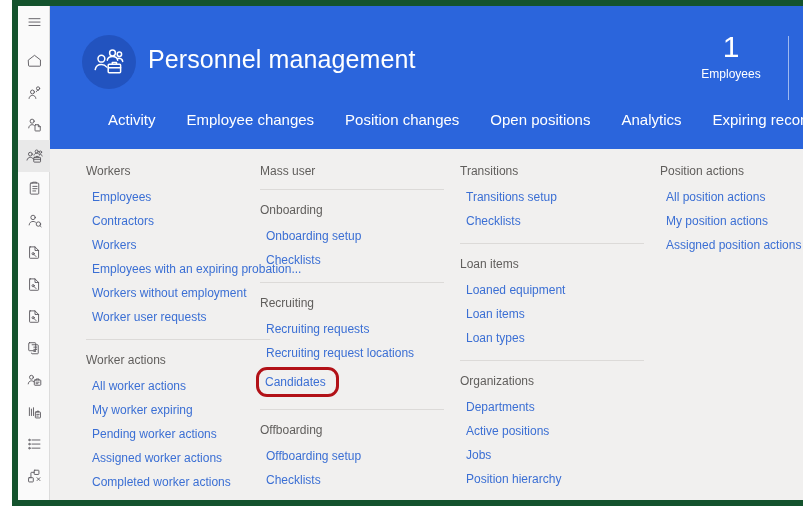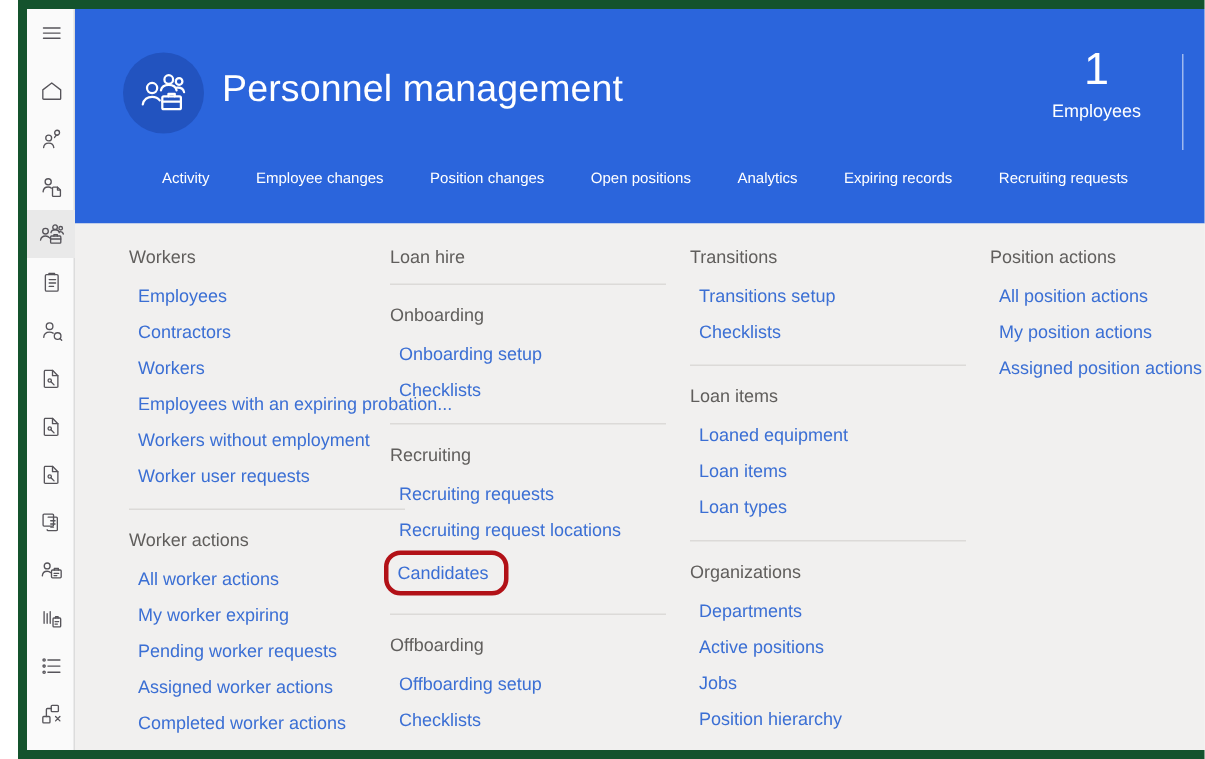--- a/index.html
+++ b/index.html
@@ -52,21 +52,21 @@
     position:absolute;right:20px;top:30px;width:1px;height:64px;
     background:rgba(255,255,255,.55);
   }
 
   
   .tabs{
     position:absolute;left:32px;right:0;top:103px;height:40px;
     display:flex;align-items:flex-start;padding-left:26px;box-sizing:border-box;
   }
   .tab{
-    position:relative;color:#ffffff;font-size:10px;line-height:14px;
+    position:relative;color:#ffffff;font-size:15px;line-height:14px;
     padding:4px 0 9px 0;margin-right:31px;white-space:nowrap;cursor:pointer;
   }
 
   
   .content{
     position:absolute;left:32px;right:0;top:143px;bottom:0;
     background:#f1f0ef;display:flex;box-sizing:border-box;
     padding:14px 0 0 0;
   }
   .col{box-sizing:border-box;padding:0 12px 0 0;}
@@ -301,28 +301,28 @@
           <a class="link">Workers</a>
           <a class="link">Employees with an expiring probation...</a>
           <a class="link">Workers without employment</a>
           <a class="link">Worker user requests</a>
         </div>
         <div class="divider"></div>
         <div class="group">
           <div class="group-title">Worker actions</div>
           <a class="link">All worker actions</a>
           <a class="link">My worker expiring</a>
-          <a class="link">Pending worker requests</a>
+          <a class="link">Pending worker actions</a>
           <a class="link">Assigned worker actions</a>
           <a class="link">Completed worker actions</a>
         </div>
       </div>
       <div class="col col2">
         <div class="group">
-          <div class="group-title">Loan hire</div>
+          <div class="group-title">Mass user</div>
         </div>
         <div class="divider"></div>
         <div class="group">
           <div class="group-title">Onboarding</div>
           <a class="link">Onboarding setup</a>
           <a class="link">Checklists</a>
         </div>
         <div class="divider"></div>
         <div class="group"><div class="group-title">Recruiting</div><a class="link">Recruiting requests</a><a class="link">Recruiting request locations</a><a class="link hl">Candidates</a></div>
         <div class="divider"></div>

